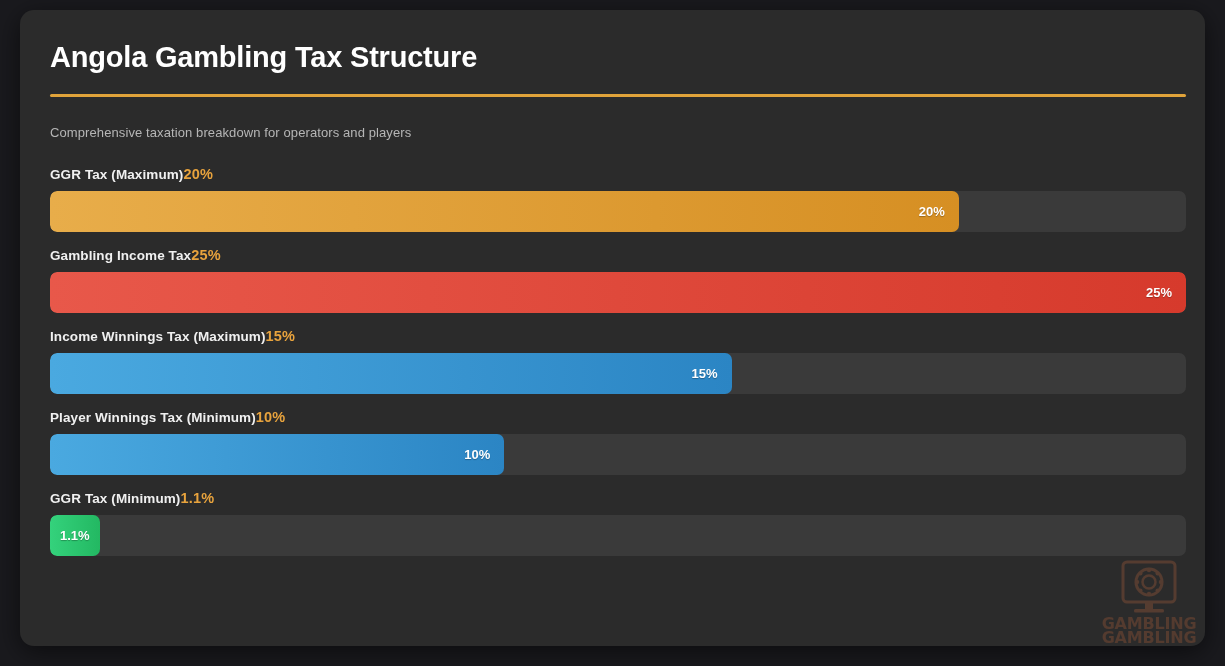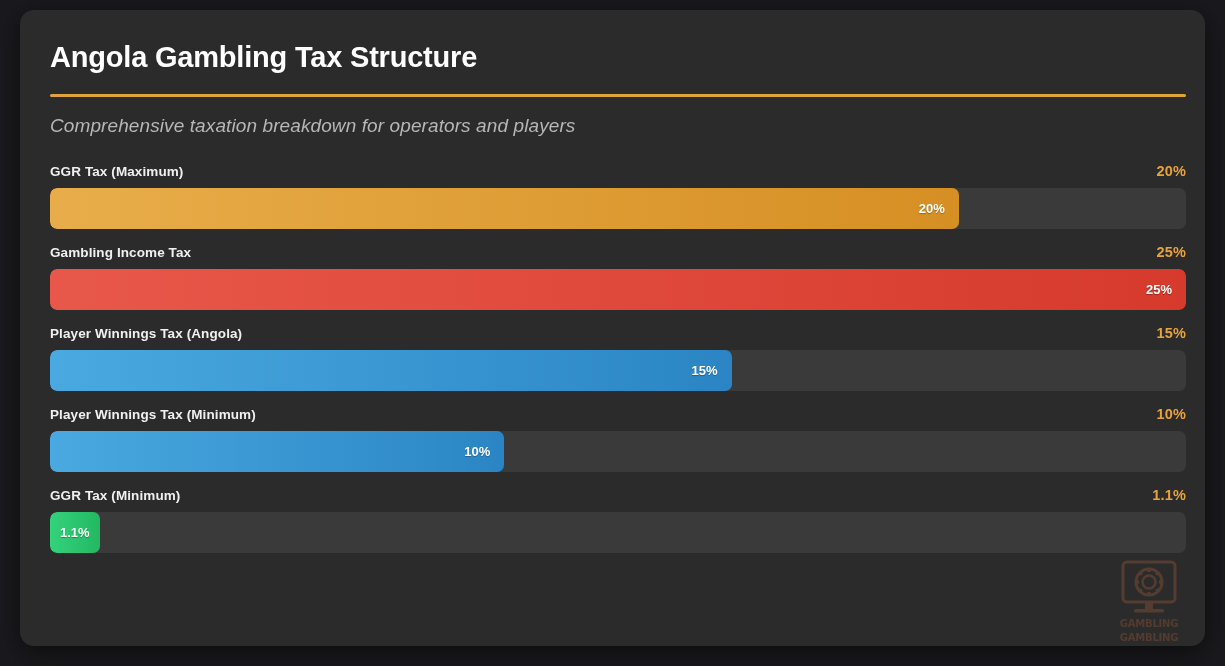--- a/index.html
+++ b/index.html
@@ -31,36 +31,34 @@
     line-height:1.2;
   }
   .title-rule {
     margin-top:19px;
     height:3px;
     width:1136px;
     background:#e0a33a;
     border-radius:2px;
   }
   .subtitle {
-    margin-top:18px;
-    font-size:19px;
+    margin-top:28px;
+    font-size:13px;
     color:#b6b6b6;
     letter-spacing:.1px;
-    font-style:italic;
   }
 
   .rows { margin-top:26px; }
 
   .row { margin-bottom:15px; }
   .row:last-child { margin-bottom:16px; }
 
   .row-head {
     display:flex;
     align-items:baseline;
-    justify-content:space-between;
     margin-bottom:9px;
   }
   .row-label {
     font-size:13.5px;
     font-weight:bold;
     color:#f0f0f0;
     letter-spacing:.1px;
   }
   .row-value {
     font-size:14.5px;
@@ -113,21 +111,21 @@
     position:absolute; inset:0;
     background:rgba(255,255,255,.02);
     border-radius:4px;
   }
   .wm-text {
     position:absolute;
     left:0; right:0; bottom:2px;
     text-align:center;
     font-family:"DejaVu Sans", sans-serif;
     font-weight:bold;
-    font-size:10px;
+    font-size:16px;
     line-height:13.5px;
     color:#b4603a;
     letter-spacing:-0.2px;
   }
 </style>
 </head>
 <body>
 
 <div id="app">
   <div class="card">
@@ -155,21 +153,21 @@
               <span class="row-value">25%</span>
             </div>
             <div class="track">
               <div class="fill c-red" style="width:100%;">
                 <span class="fill-label">25%</span>
               </div>
             </div>
           </div>
           <div class="row">
             <div class="row-head">
-              <span class="row-label">Player Winnings Tax (Angola)</span>
+              <span class="row-label">Income Winnings Tax (Maximum)</span>
               <span class="row-value">15%</span>
             </div>
             <div class="track">
               <div class="fill c-blue" style="width:60%;">
                 <span class="fill-label">15%</span>
               </div>
             </div>
           </div>
           <div class="row">
             <div class="row-head">

